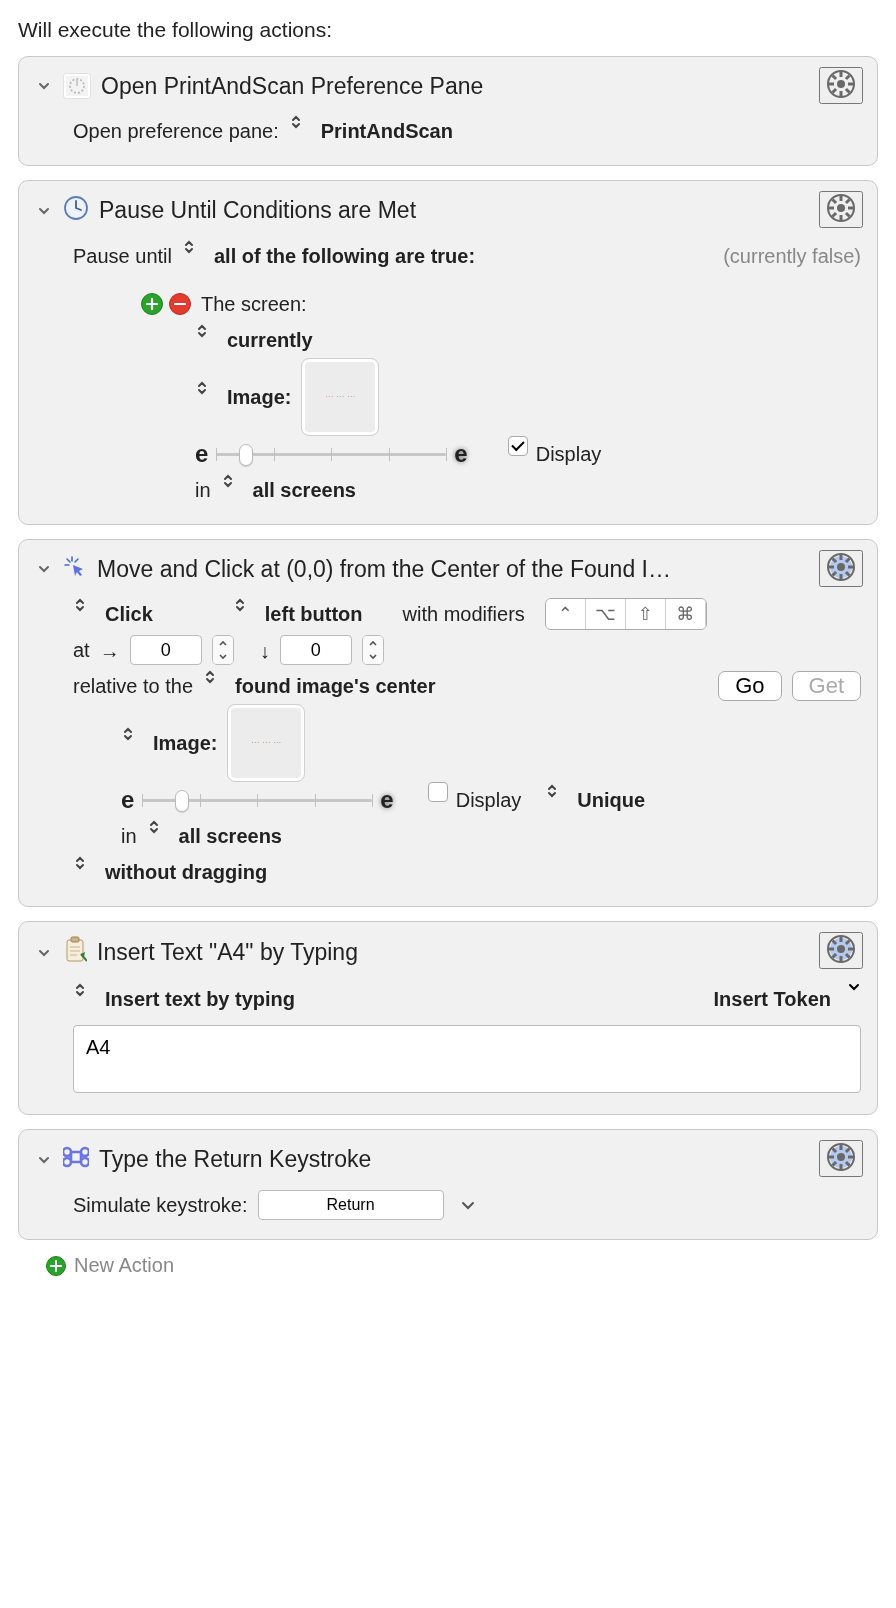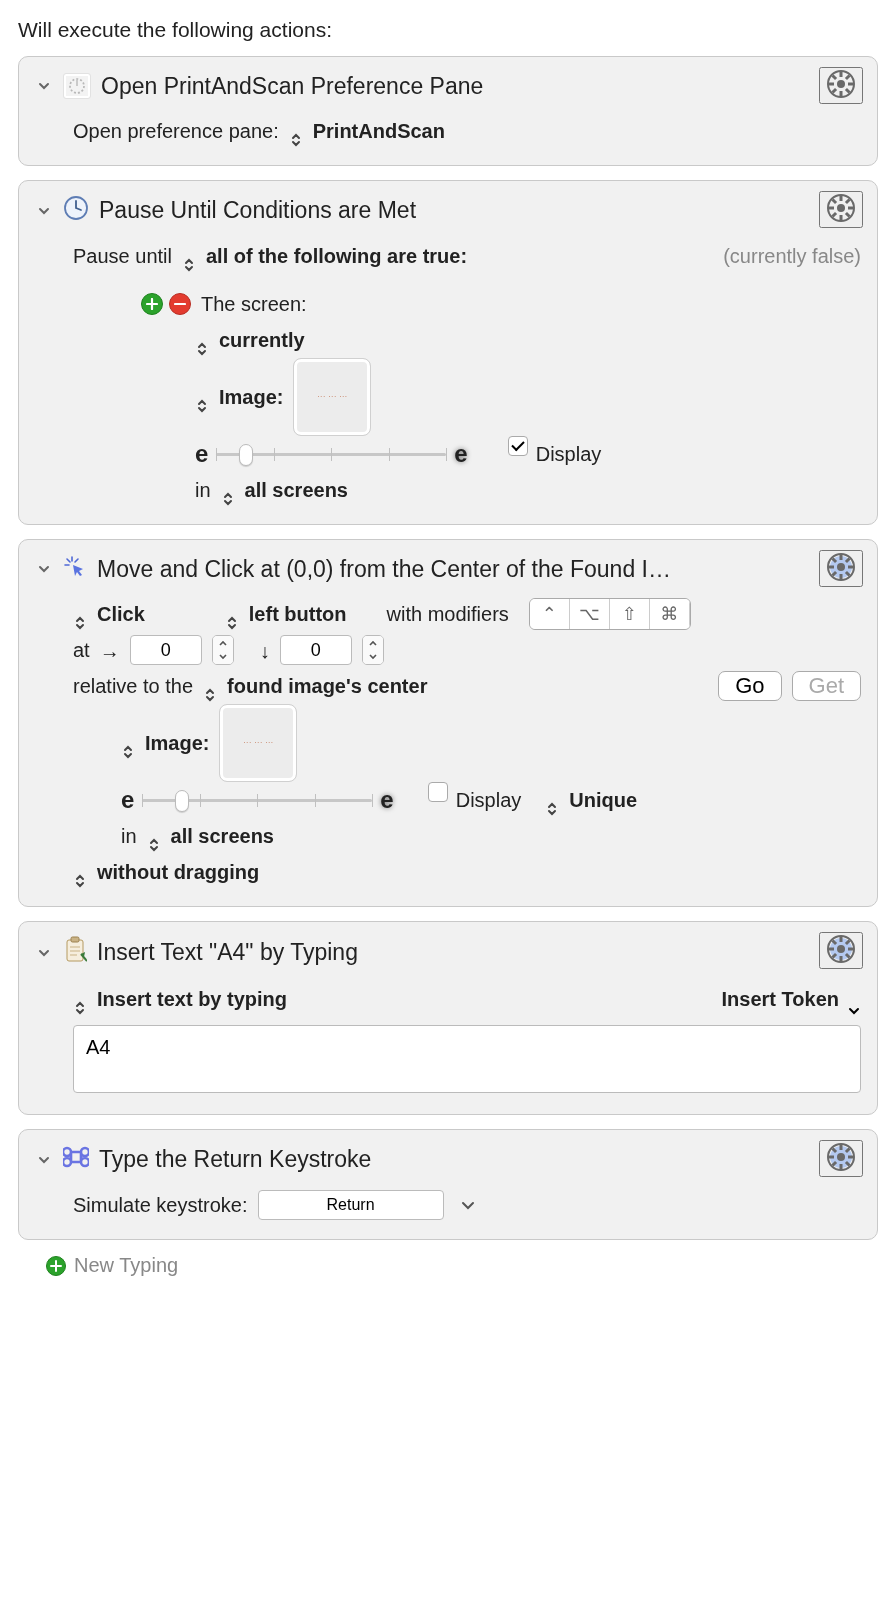--- a/index.html
+++ b/index.html
@@ -21,21 +21,21 @@
   .gear{position:absolute;right:14px;top:10px;}
   .gear svg{width:28px;height:28px;}
   .gear.blue svg circle.inner{fill:#b4c9f0;}
   .row{display:flex;align-items:center;gap:10px;flex-wrap:wrap;line-height:36px;}
   .indent1{margin-left:38px;}
   .indent2{margin-left:106px;}
   .indent3{margin-left:160px;}
   .bold{font-weight:700;}
   .updown{display:inline-flex;align-items:center;margin-right:2px;}
   .updown svg{width:14px;height:18px;}
-  .popup{display:inline-flex;align-items:flex-end;gap:8px;cursor:pointer;}
+  .popup{display:inline-flex;align-items:flex-start;gap:16px;cursor:pointer;}
   .popup .bold{font-weight:700;}
   .muted{color:var(--muted);}
   .add-remove{display:inline-flex;gap:6px;align-items:center;}
   .circ{width:22px;height:22px;border-radius:50%;display:inline-flex;align-items:center;justify-content:center;}
   .circ.add{background:#2ba22b;color:#fff;border:1px solid #1f821f;}
   .circ.rem{background:#e33b2f;color:#fff;border:1px solid #b82e24;}
   .circ svg{width:12px;height:12px;}
   .img-well{width:78px;height:78px;background:#ececec;border:1px solid #d0d0d0;border-radius:8px;box-shadow:0 0 0 3px #fff inset;display:inline-flex;align-items:center;justify-content:center;}
   .img-well .tiny{font-size:7px;color:#c47a5a;letter-spacing:0.5px;}
   .slider-wrap{display:inline-flex;align-items:center;gap:8px;}
@@ -487,14 +487,14 @@
     </button>
   </div>
 </div>
 
 <div class="new-action">
   <span class="circ add">
       <svg viewBox="0 0 12 12">
         <path d="M6 1v10M1 6h10" stroke="#fff" stroke-width="2" stroke-linecap="round"></path>
       </svg>
     </span>
-  <span>New Typing</span>
+  <span>New Action</span>
 </div>
 
 </body></html>

